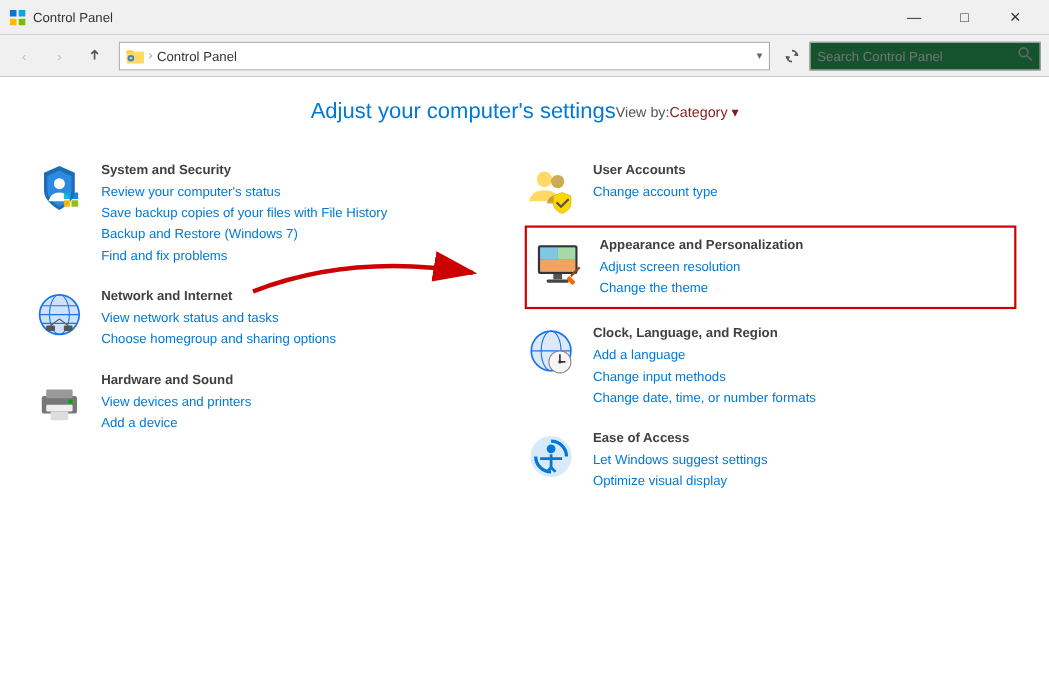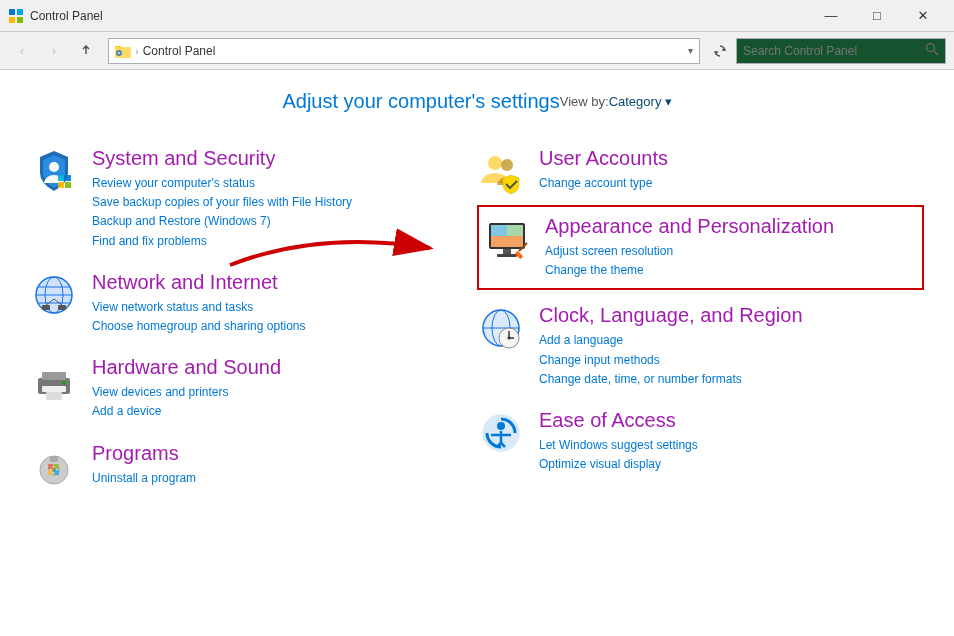--- a/index.html
+++ b/index.html
@@ -152,21 +152,21 @@
       font-weight: 300;
     }
     .view-by {
       display: flex;
       align-items: center;
       gap: 0;
       font-size: 13px;
       color: #333;
     }
     .view-by-label { color: #555; }
-    .view-by-value { color: #0c4a6e; cursor: pointer; text-decoration: none; }
+    .view-by-value { color: #7f1d1d; cursor: pointer; text-decoration: none; }
 
     
     .categories-grid {
       display: grid;
       grid-template-columns: 1fr 1fr;
       gap: 0;
     }
 
     .category-section {
       display: flex;
@@ -179,23 +179,23 @@
       width: 48px;
       height: 48px;
       flex-shrink: 0;
       display: flex;
       align-items: center;
       justify-content: center;
     }
 
     .category-content { flex: 1; }
     .category-title {
-      color: #a21caf;
-      font-size: 20px;
-      font-weight: 400;
+      color: #404040;
+      font-size: 12px;
+      font-weight: 700;
       cursor: pointer;
       text-decoration: none;
       display: block;
       margin-bottom: 4px;
     }
     .category-link {
       color: #0078d7;
       font-size: 12px;
       cursor: pointer;
       text-decoration: none;
@@ -356,41 +356,20 @@
             <circle cx="34" cy="27" r="2" fill="#00aa00"></circle>
           </svg>
         </div>
         <div class="category-content">
           <a class="category-title">Hardware and Sound</a>
           <a class="category-link">View devices and printers</a>
           <a class="category-link">Add a device</a>
         </div>
       </div>
 
-      <div class="category-section">
-        <div class="category-icon">
-          <svg width="48" height="48" viewBox="0 0 48 48">
-
-            <circle cx="24" cy="28" r="14" fill="#ccc" stroke="#aaa" stroke-width="1"></circle>
-            <circle cx="24" cy="28" r="5" fill="#ddd" stroke="#999" stroke-width="1"></circle>
-            <circle cx="24" cy="28" r="2" fill="#888"></circle>
-
-            <path d="M18 22 L23 22 L23 27 L18 27 Z" fill="#f35325" opacity="0.7"></path>
-            <path d="M24 22 L29 22 L29 27 L24 27 Z" fill="#81bc06" opacity="0.7"></path>
-            <path d="M18 28 L23 28 L23 33 L18 33 Z" fill="#ffba08" opacity="0.7"></path>
-            <path d="M24 28 L29 28 L29 33 L24 33 Z" fill="#05a6f0" opacity="0.7"></path>
-
-            <rect x="20" y="14" width="8" height="6" rx="1" fill="#aaa"></rect>
-          </svg>
-        </div>
-        <div class="category-content">
-          <a class="category-title">Programs</a>
-          <a class="category-link">Uninstall a program</a>
-        </div>
-      </div>
 
     </div>
 
     <div>
 
       <div class="category-section">
         <div class="category-icon">
           <svg width="48" height="48" viewBox="0 0 48 48">
 
             <circle cx="18" cy="16" r="7" fill="#ffd966"></circle>

